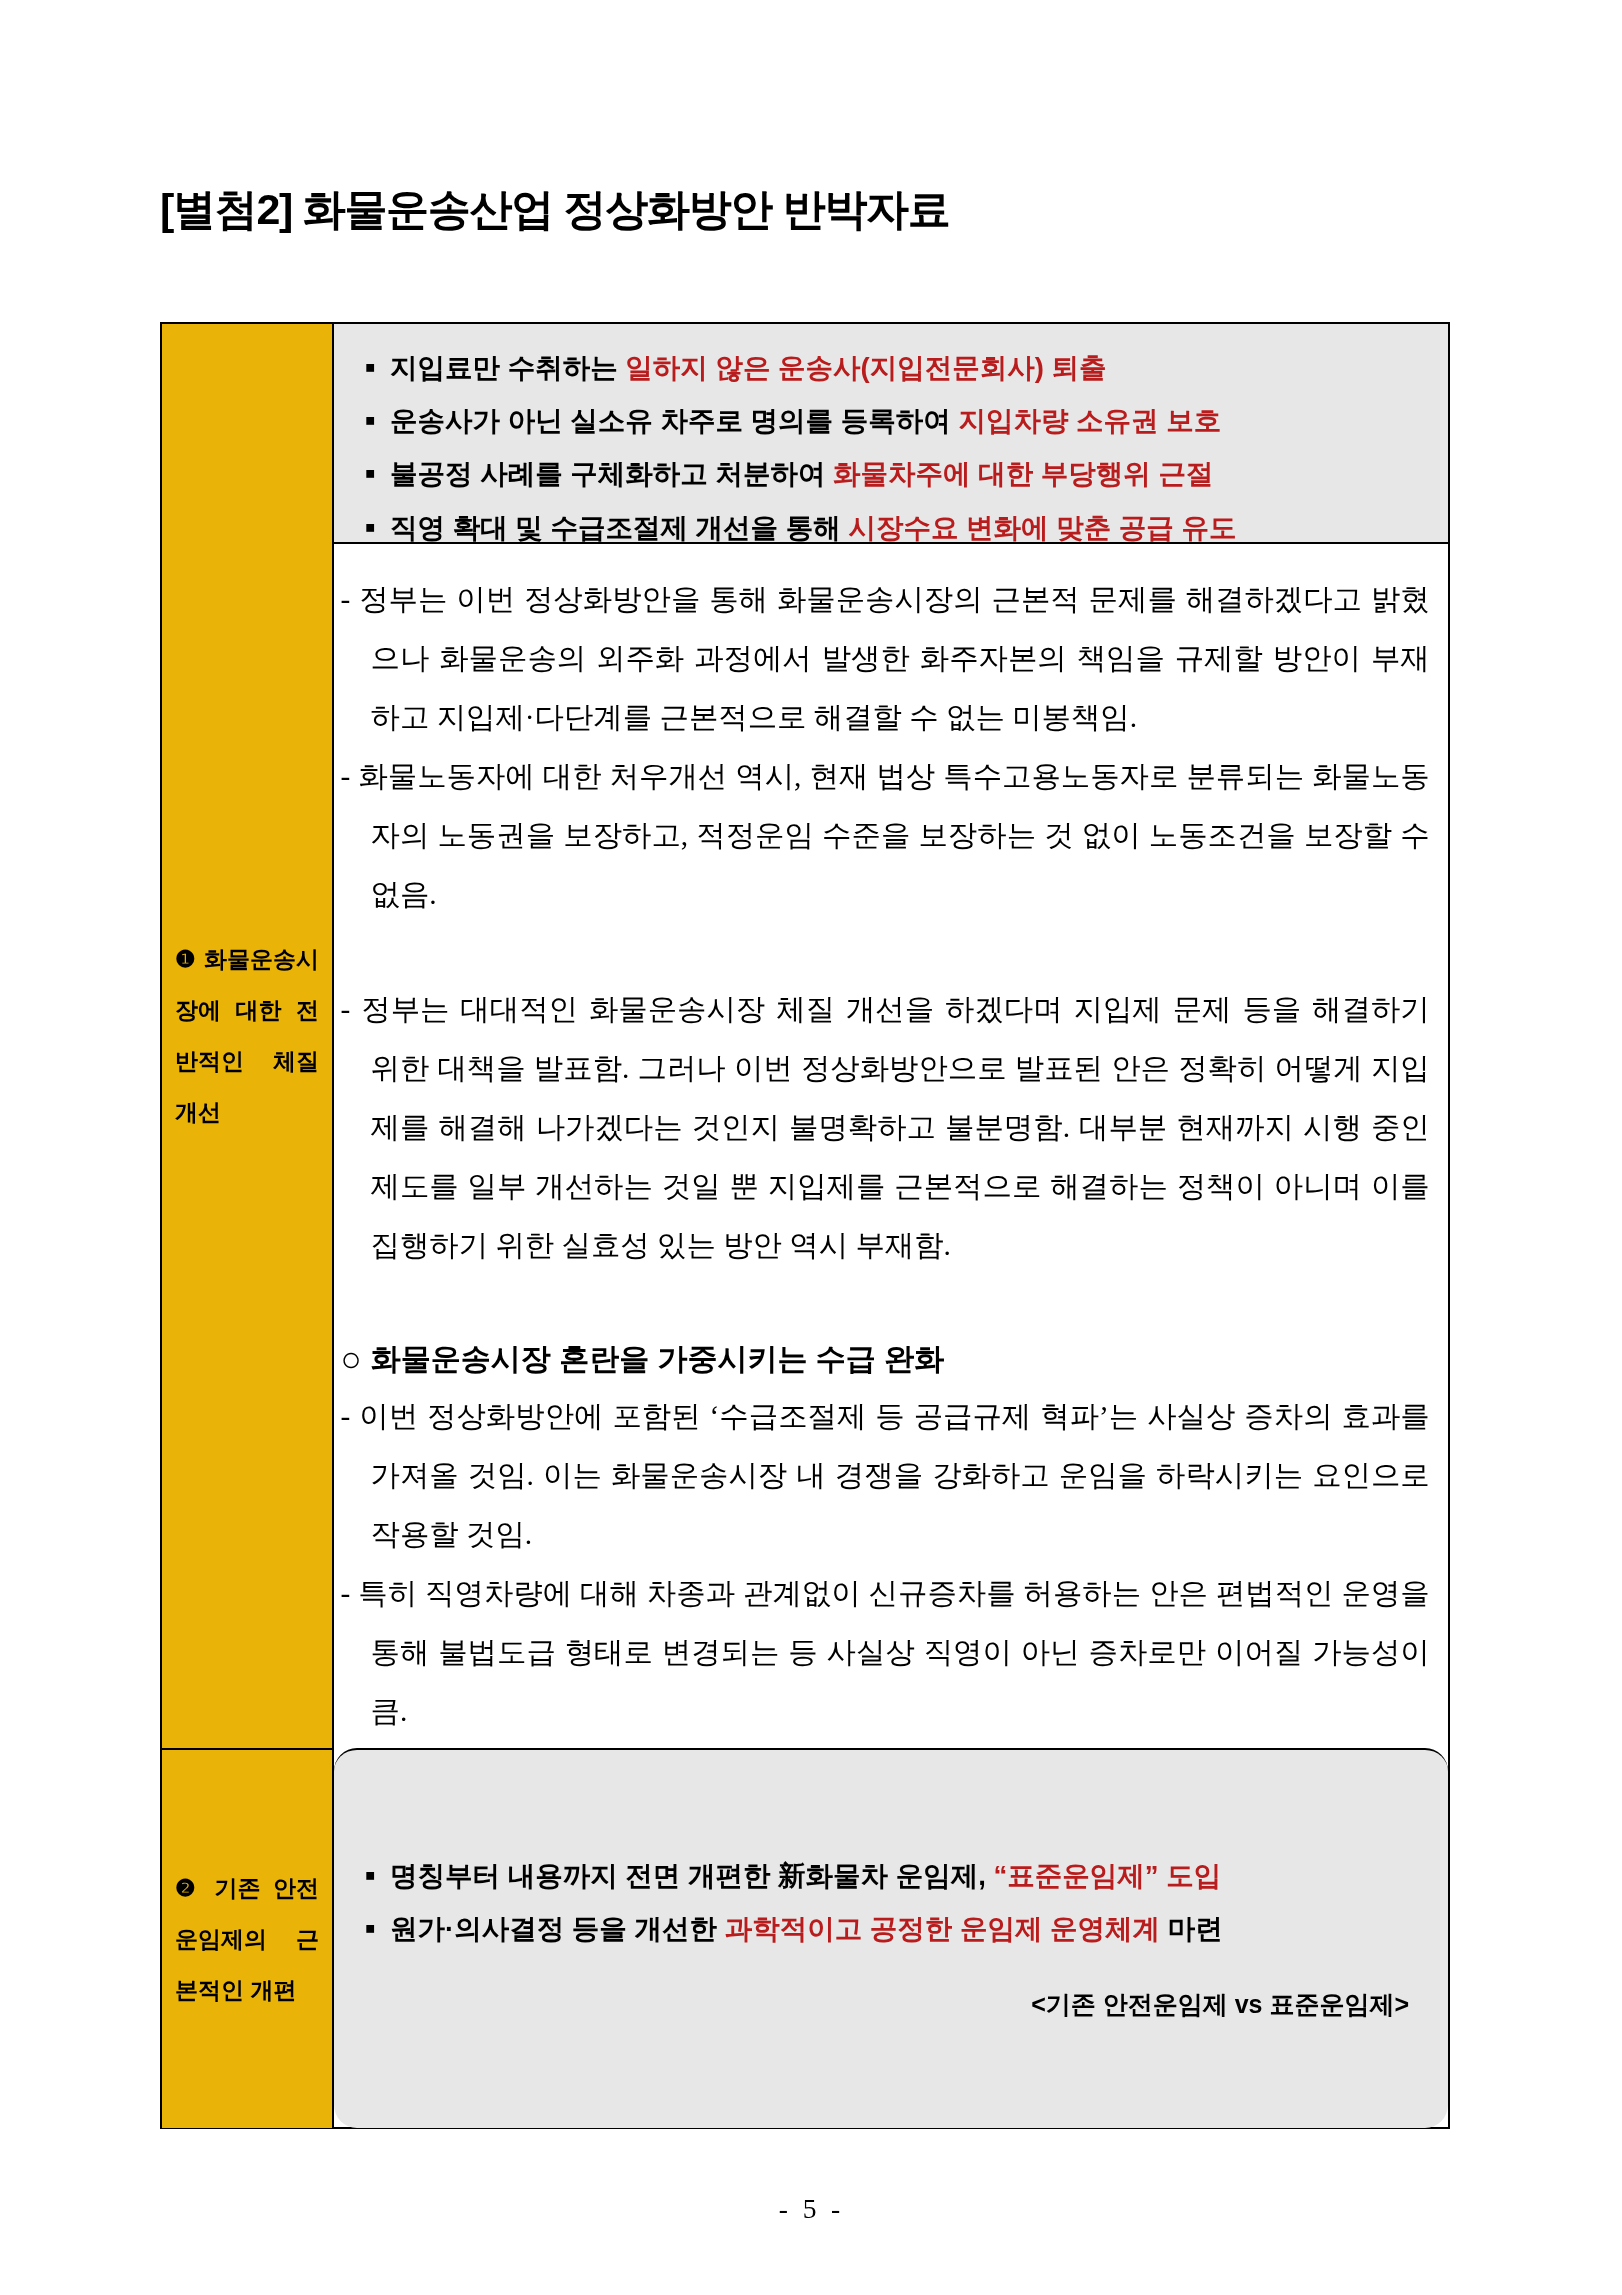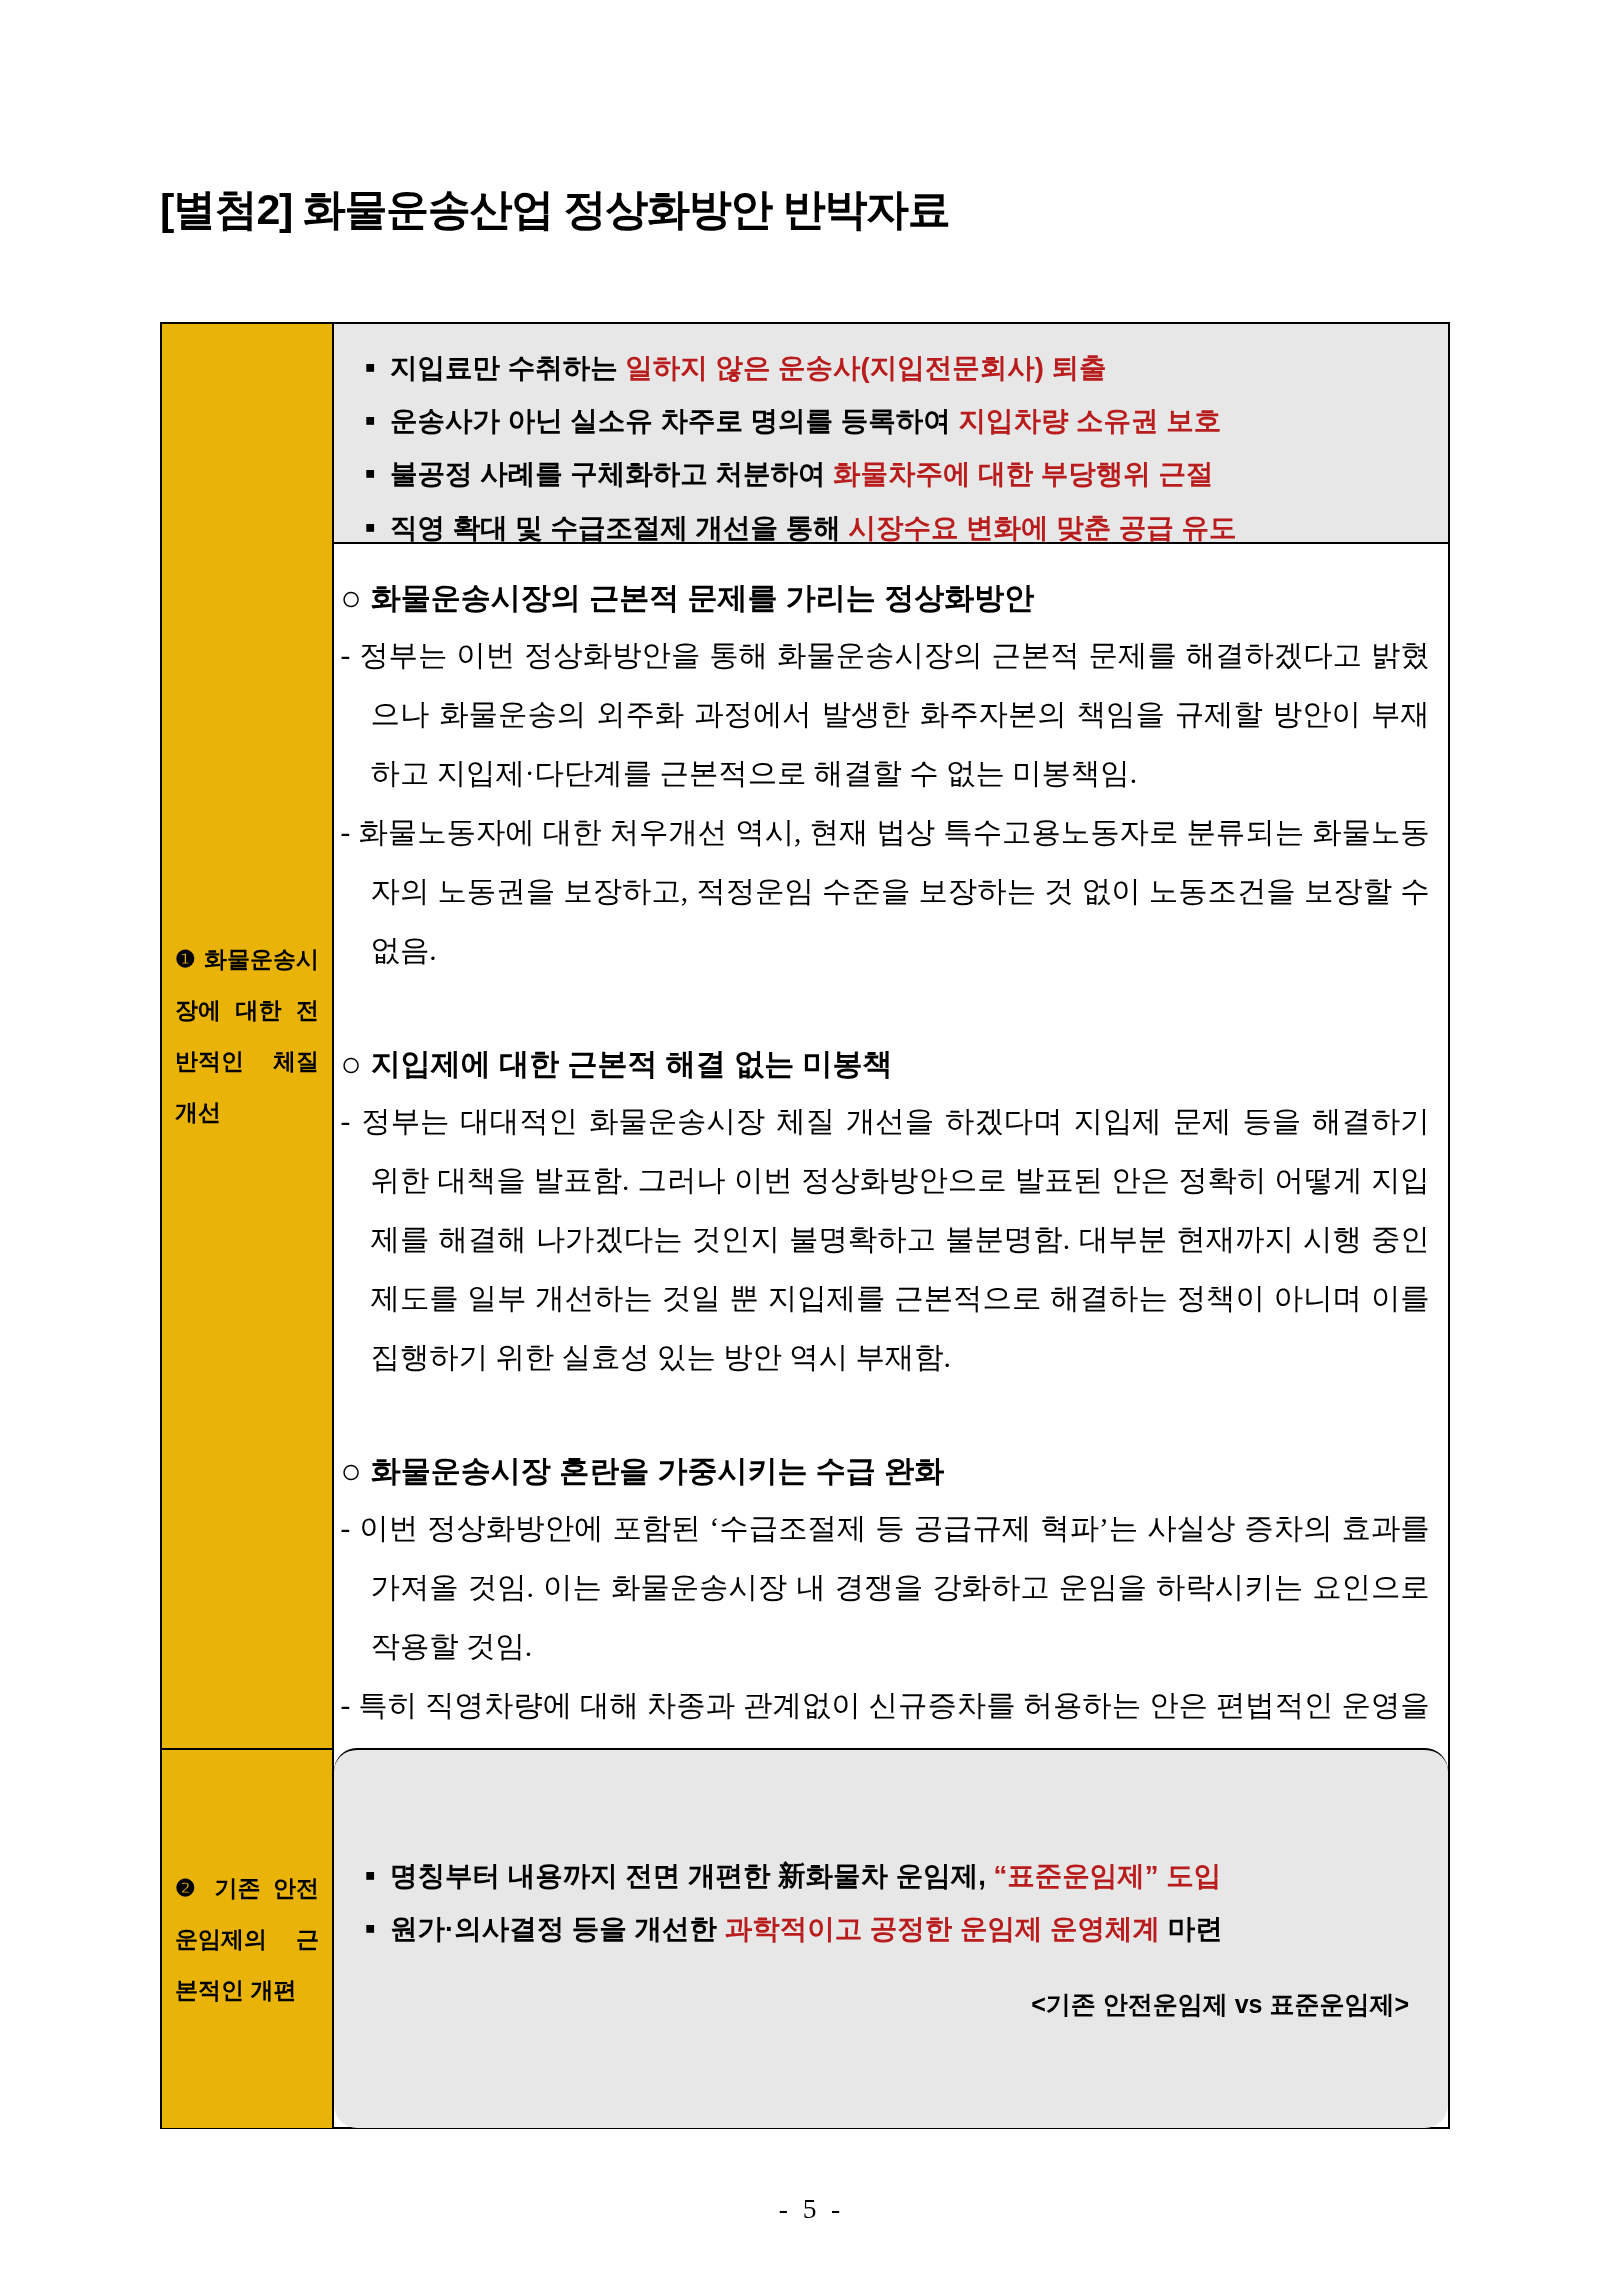--- a/index.html
+++ b/index.html
@@ -95,35 +95,29 @@
       <span class="sq">▪</span><span>불공정 사례를 구체화하고 처분하여 </span><span class="blue">화물차주에 대한 부당행위 근절</span>
     </div>
     <div class="sbullet">
       <span class="sq">▪</span><span>직영 확대 및 수급조절제 개선을 통해 </span><span class="blue">시장수요 변화에 맞춘 공급 유도</span>
     </div>
   </div>
 
   <div class="cell-body">
 
     <div class="section">
-      <div class="section-heading">
-        <span class="circle">○</span><span>화물운송시장의 근본적 문제를 가리는 정상화방안</span>
-      </div>
       <div class="item">
         <span>-</span> <span>정부는 이번 정상화방안을 통해 화물운송시장의 근본적 문제를 해결하겠다고 밝혔으나 화물운송의 외주화 과정에서 발생한 화주자본의 책임을 규제할 방안이 부재하고 지입제·다단계를 근본적으로 해결할 수 없는 미봉책임.</span>
       </div>
       <div class="item">
         <span>-</span> <span>화물노동자에 대한 처우개선 역시, 현재 법상 특수고용노동자로 분류되는 화물노동자의 노동권을 보장하고, 적정운임 수준을 보장하는 것 없이 노동조건을 보장할 수 없음.</span>
       </div>
     </div>
 
     <div class="section">
-      <div class="section-heading">
-        <span class="circle">○</span><span>지입제에 대한 근본적 해결 없는 미봉책</span>
-      </div>
       <div class="item">
         <span>-</span> <span>정부는 대대적인 화물운송시장 체질 개선을 하겠다며 지입제 문제 등을 해결하기 위한 대책을 발표함. 그러나 이번 정상화방안으로 발표된 안은 정확히 어떻게 지입제를 해결해 나가겠다는 것인지 불명확하고 불분명함. 대부분 현재까지 시행 중인 제도를 일부 개선하는 것일 뿐 지입제를 근본적으로 해결하는 정책이 아니며 이를 집행하기 위한 실효성 있는 방안 역시 부재함.</span>
       </div>
     </div>
 
     <div class="section">
       <div class="section-heading">
         <span class="circle">○</span><span>화물운송시장 혼란을 가중시키는 수급 완화</span>
       </div>
       <div class="item">

